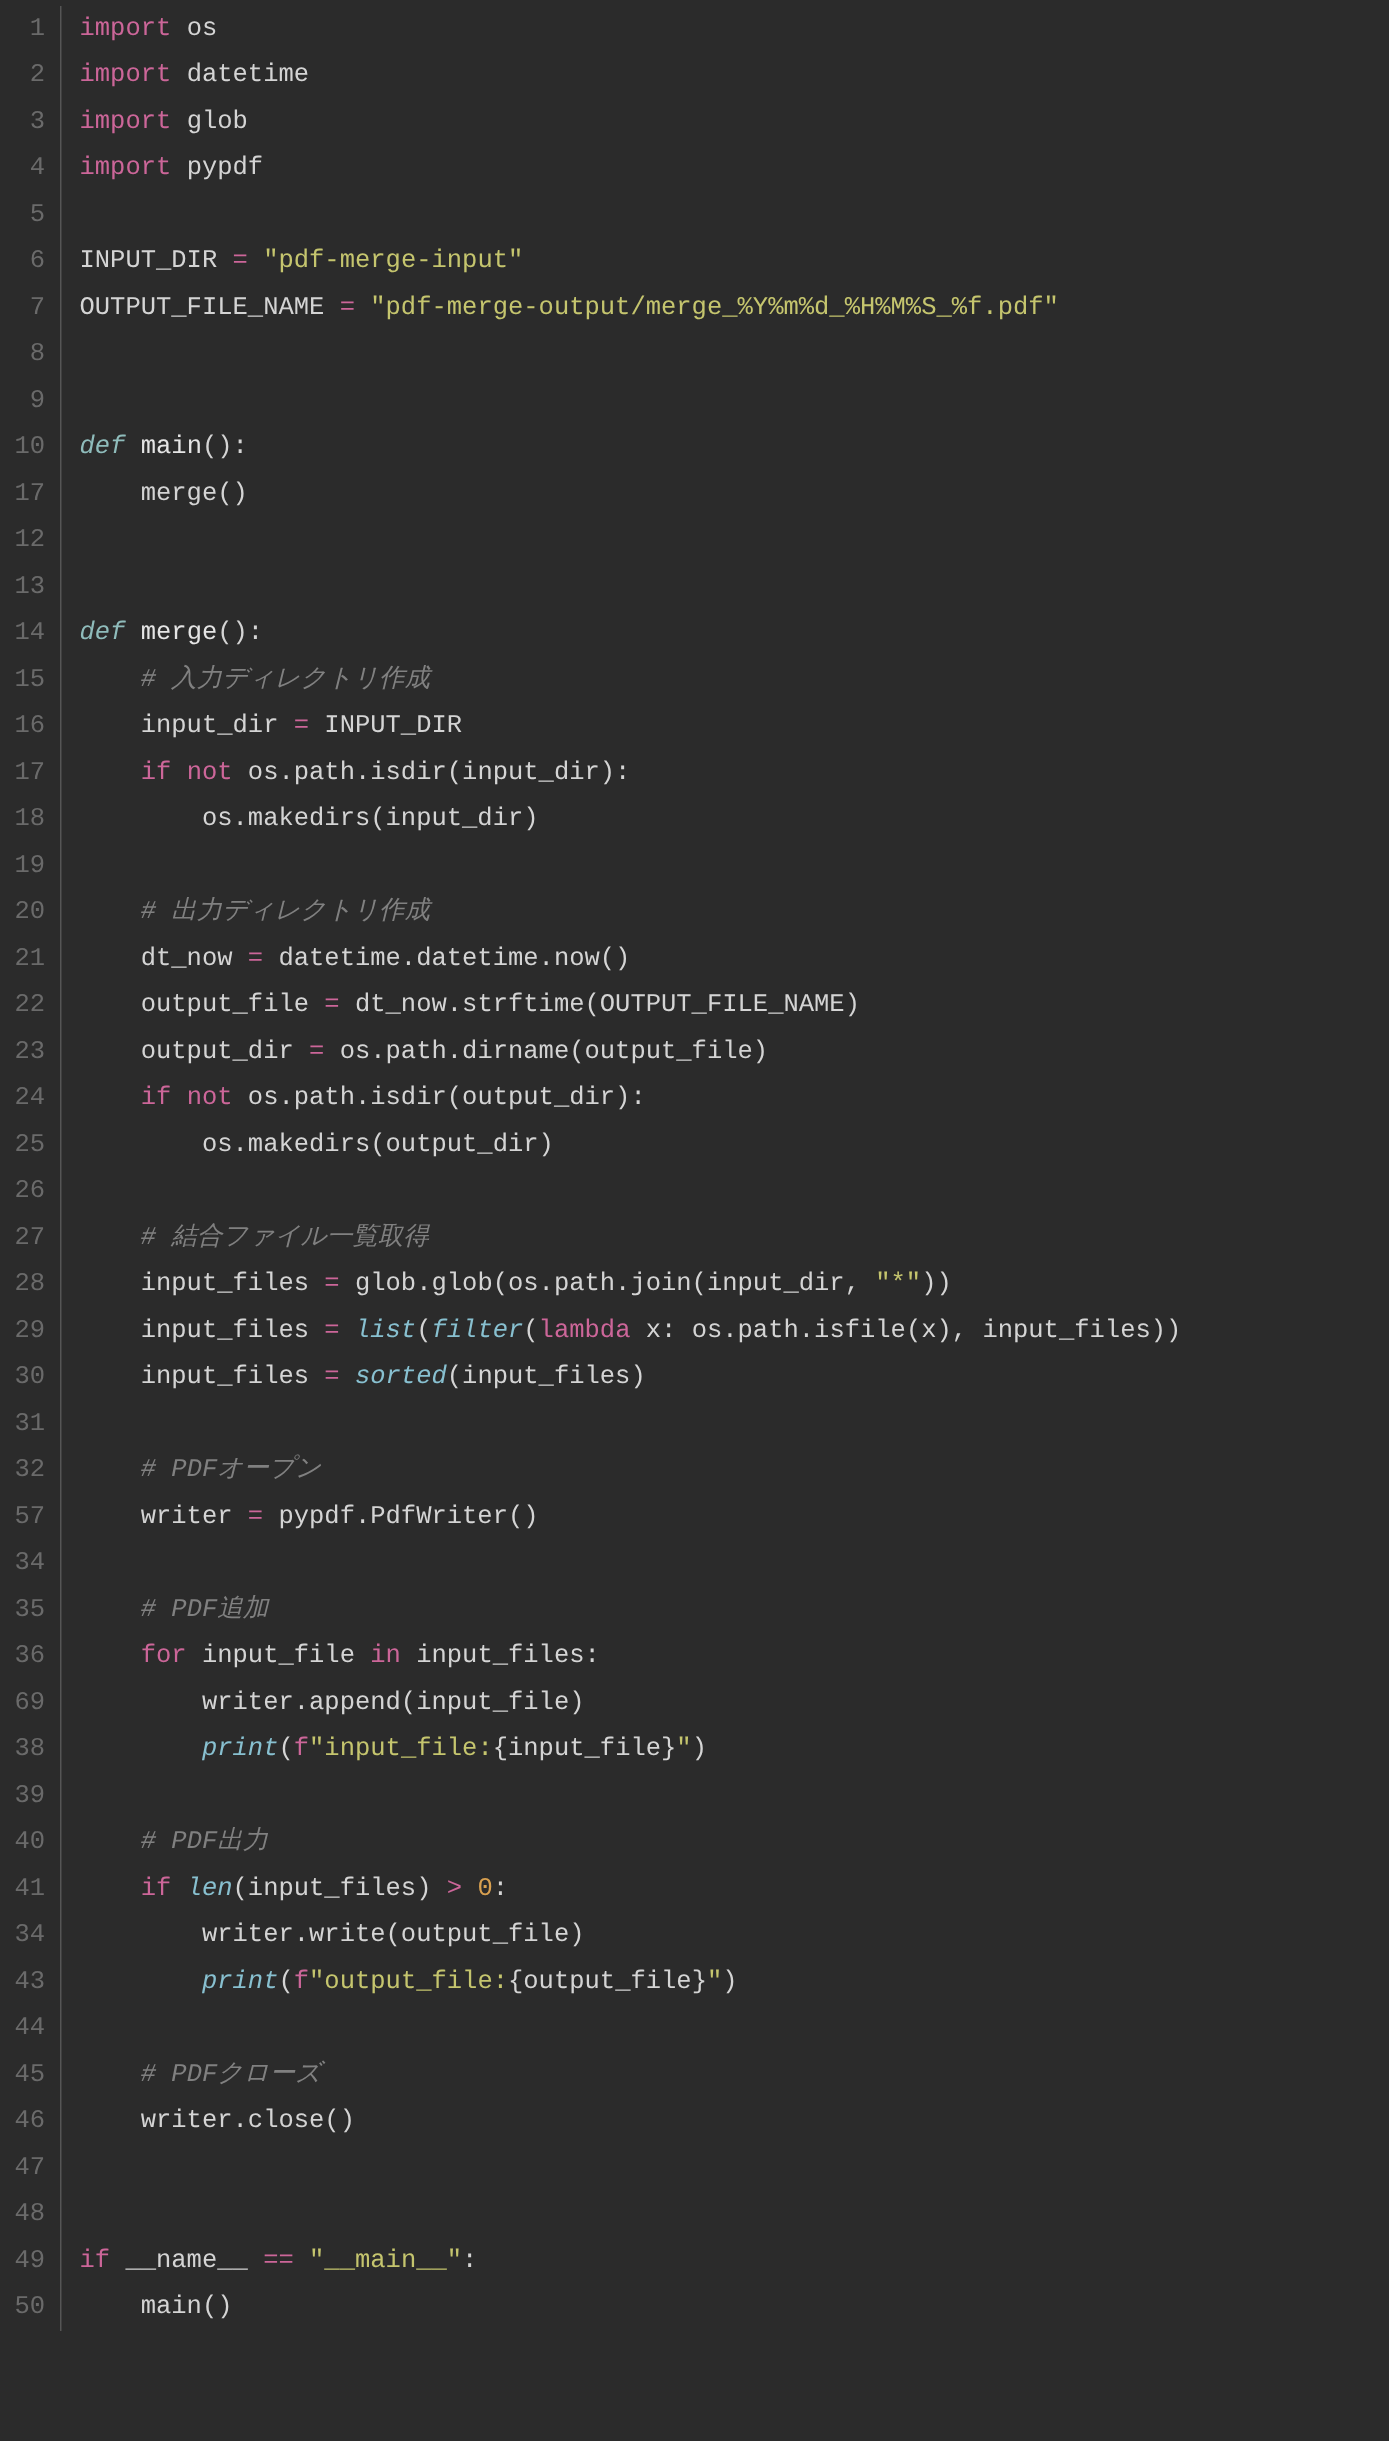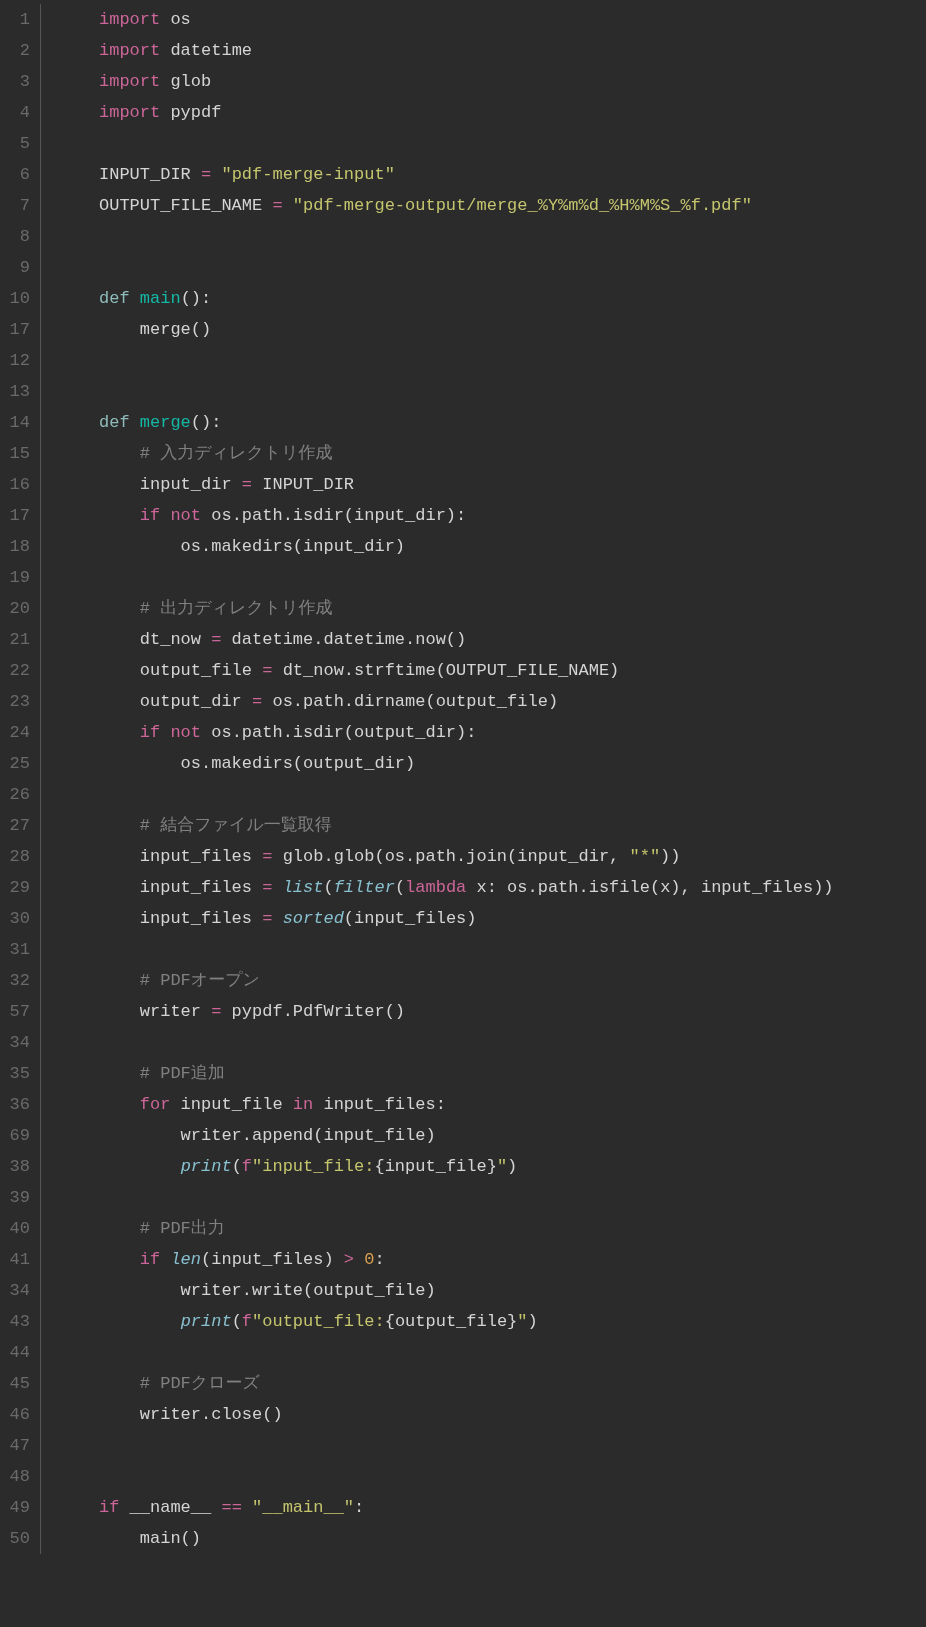--- a/index.html
+++ b/index.html
@@ -25,29 +25,28 @@
 }
 .divider {
   width: 1px;
   background: #555;
   margin-right: 12px;
   flex-shrink: 0;
 }
 .code {
   flex: 1;
   white-space: pre;
-  margin-left: 46px;
 }
 .ln { height: 31px; }
 .cl { height: 31px; }
 .kw { color: #cc6699; }
-.def { color: #8fbcbb; }
-.fn { color: #14b8a6; }
+.def { color: #8fbcbb; font-style: italic; }
+.fn { color: #e5e5e5; }
 .str { color: #c5c56e; }
-.cmt { color: #808080; }
+.cmt { color: #808080; font-style: italic; }
 .builtin { color: #88c0d0; font-style: italic; }
 .punct { color: #d4d4d4; }
 .op { color: #cc6699; }
 .id { color: #d4d4d4; }
 .num { color: #d8a050; }
 </style>
 </head>
 <body>
 
 <div class="editor">

